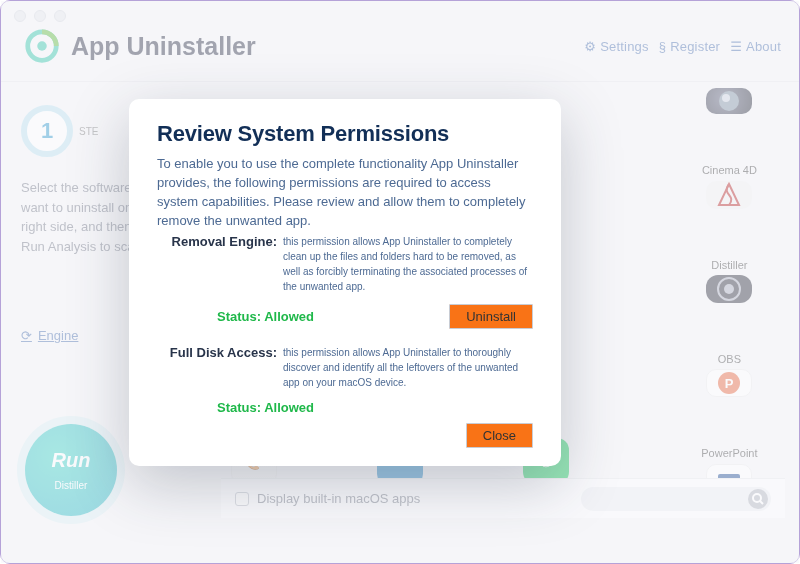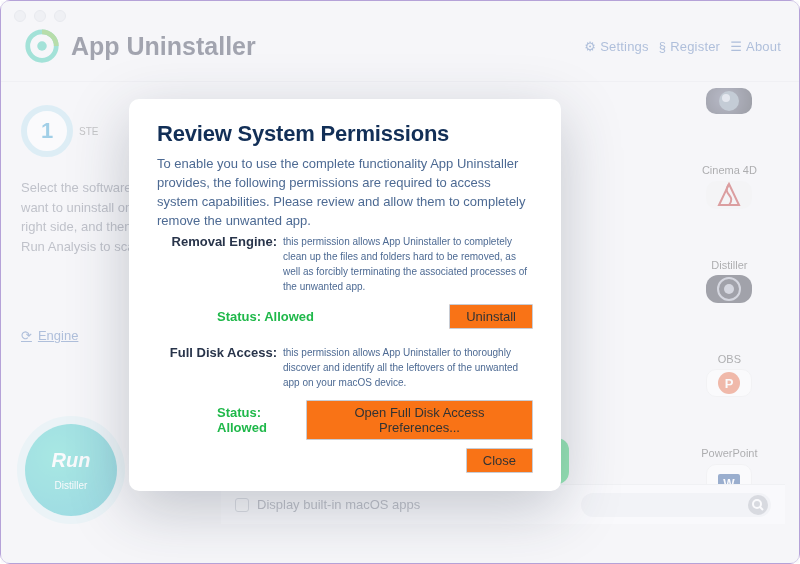--- a/index.html
+++ b/index.html
@@ -26,21 +26,21 @@
   .runbtn .big { font-size:20px; font-weight:600; font-style:italic;}
   .runbtn .sm { font-size:10px; }
   .appgrid { position:absolute; right:14px; top:6px; width:580px; height:420px; display:grid; grid-template-columns: repeat(5, 1fr); gap:6px;}
   .appcell { height:88px; display:flex; flex-direction:column; align-items:center; justify-content:center; font-size:11px; color:#555;gap:44px;}
   .appicon { width:46px; height:46px; border-radius:10px; display:flex; align-items:center; justify-content:center; margin-bottom:6px;}
   .c4d { background: radial-gradient(circle at 40% 40%, #6b6f88, #2e3240); }
   .ad { background:#f2f2f2; }
   .obs { background:#3b3d4a; border-radius:12px; }
   .pp { background:#fff; border:1px solid #eee; }
   .wd { background:#fff; border:1px solid #eee; }
-  .bottompanel { position:absolute; left:220px; right:14px; bottom:10px; height:40px; background:#fcfdff; border-top:1px solid #e9eaee; display:flex; align-items:center; padding:0 14px;}
+  .bottompanel { position:absolute; left:220px; right:14px; bottom:16px; height:40px; background:#fcfdff; border-top:1px solid #e9eaee; display:flex; align-items:center; padding:0 14px;}
   .chk { width:14px; height:14px; border:1px solid #bcc0ca; border-radius:3px; margin-right:8px; background:#fff;}
   .chklabel { font-size:13px; color:#7e8390;}
   .search { margin-left:auto; width:190px; height:24px; border-radius:12px; background:#eef0f3; position:relative;}
   .searchbtn { position:absolute; right:3px; top:2px; width:20px; height:20px; border-radius:50%; background:#b4b8c2; display:flex; align-items:center; justify-content:center;}
   .iconrow { position:absolute; left:230px; bottom:50px; display:flex; gap:100px;}
   .icimg { width:46px; height:46px; border-radius:10px;}
 
   
   .overlay { position:absolute; inset:0; background: rgba(245,246,249,.55); }
   .modal { position:absolute; left:128px; top:98px; width:432px; background:#fff; border-radius:10px; box-shadow: 0 18px 60px rgba(40,50,70,.25); padding:22px 28px 18px 28px; }
@@ -214,21 +214,20 @@
       <div class="status">Status: Allowed</div>
       <button class="btn">Uninstall</button>
     </div>
 
     <div class="row">
       <div class="rlabel">Full Disk Access:</div>
       <div class="rtext">this permission allows App Uninstaller to thoroughly discover and identify all the leftovers of the unwanted app on your macOS device.</div>
     </div>
     <div class="statusrow" style="margin-bottom:8px;">
       <div class="status">Status: Allowed</div>
-      <button class="btn" style="padding:4px 14px;">Open Full Disk Access Preferences...</button>
     </div>
 
     <div class="btnrow">
       <button class="btn">Close</button>
     </div>
   </div>
 
 </div>
 
 </body></html>

